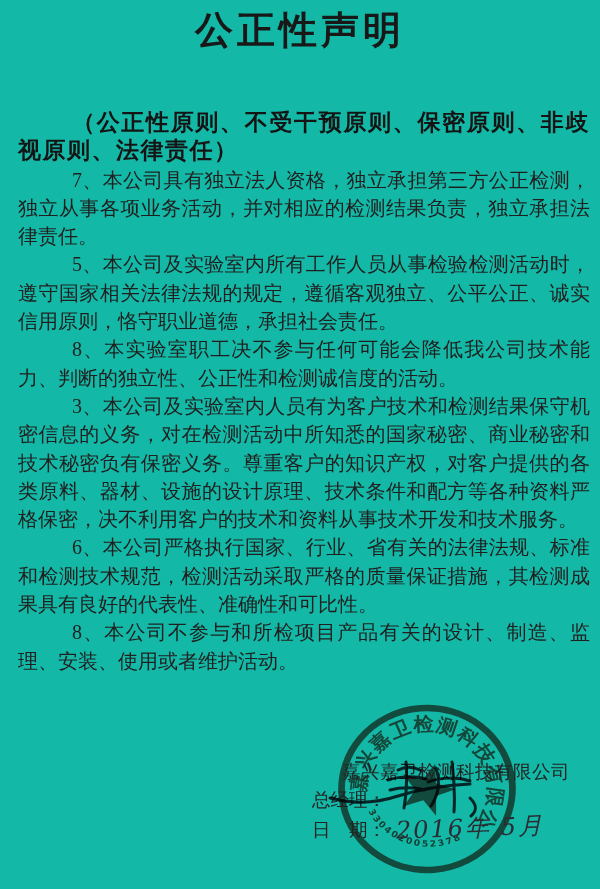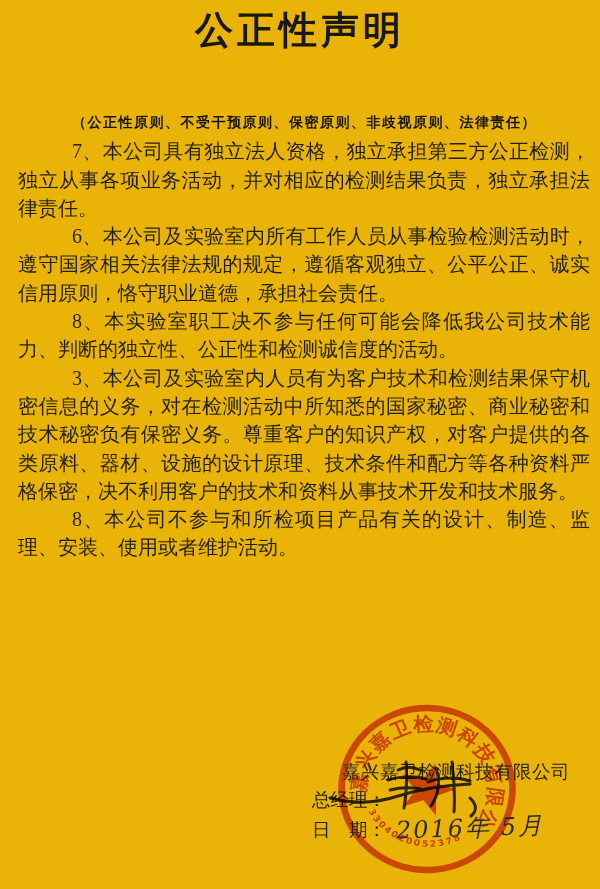--- a/index.html
+++ b/index.html
@@ -1,20 +1,20 @@
 <!DOCTYPE html>
 <html><head>
 <meta charset="utf-8">
 <style>
   html,body{margin:0;padding:0;background:#e8e8e8;}
   .page{
     position:relative;
     width:600px;height:889px;
     margin:0 auto;
-    background:#eab308;
+    background:#14b8a6;
     overflow:hidden;
     font-family:"Liberation Serif","DejaVu Serif",serif;
     color:#1f1f1f;
   }
   .doc-title{
     margin:0;
     padding-top:6px;
     text-align:center;
     font-size:38px;
     line-height:48px;
@@ -28,21 +28,21 @@
     line-height:28.3px;
     text-align:justify;
     text-justify:inter-character;
   }
   .doc-body p{
     margin:0;
     text-indent:54px;
   }
   .principles{
     font-weight:bold;
-    font-size:14px;
+    font-size:23px;
     letter-spacing:1.5px;
     color:#141414;
   }
   .signature-block{
     position:absolute;
     left:312px;
     top:758px;
     width:270px;
     font-size:18.5px;
     line-height:28px;
@@ -77,23 +77,24 @@
 </head>
 <body>
 
 <div class="page">
 
   <h1 class="doc-title">公正性声明</h1>
 
   <div class="doc-body">
     <p class="principles">（公正性原则、不受干预原则、保密原则、非歧视原则、法律责任）</p>
     <p>7、本公司具有独立法人资格，独立承担第三方公正检测，独立从事各项业务活动，并对相应的检测结果负责，独立承担法律责任。</p>
-    <p>6、本公司及实验室内所有工作人员从事检验检测活动时，遵守国家相关法律法规的规定，遵循客观独立、公平公正、诚实信用原则，恪守职业道德，承担社会责任。</p>
+    <p>5、本公司及实验室内所有工作人员从事检验检测活动时，遵守国家相关法律法规的规定，遵循客观独立、公平公正、诚实信用原则，恪守职业道德，承担社会责任。</p>
     <p>8、本实验室职工决不参与任何可能会降低我公司技术能力、判断的独立性、公正性和检测诚信度的活动。</p>
     <p>3、本公司及实验室内人员有为客户技术和检测结果保守机密信息的义务，对在检测活动中所知悉的国家秘密、商业秘密和技术秘密负有保密义务。尊重客户的知识产权，对客户提供的各类原料、器材、设施的设计原理、技术条件和配方等各种资料严格保密，决不利用客户的技术和资料从事技术开发和技术服务。</p>
+    <p>6、本公司严格执行国家、行业、省有关的法律法规、标准和检测技术规范，检测活动采取严格的质量保证措施，其检测成果具有良好的代表性、准确性和可比性。</p>
     <p>8、本公司不参与和所检项目产品有关的设计、制造、监理、安装、使用或者维护活动。</p>
   </div>
 
   <svg class="seal-svg" width="192" height="182" viewBox="0 0 200 200" preserveAspectRatio="none">
     <defs>
       <path id="arcTop" d="M 40,122 A 64,64 0 1 1 160,122" fill="none"></path>
       <path id="arcBottom" d="M 30,104 A 71,71 0 0 0 170,104" fill="none"></path>
     </defs>
     <g transform="rotate(17 100 100)" fill="#d5473c" stroke="none">
       <circle cx="100" cy="100" r="89" fill="none" stroke="#d5473c" stroke-width="7" stroke-opacity="0.92"></circle>

